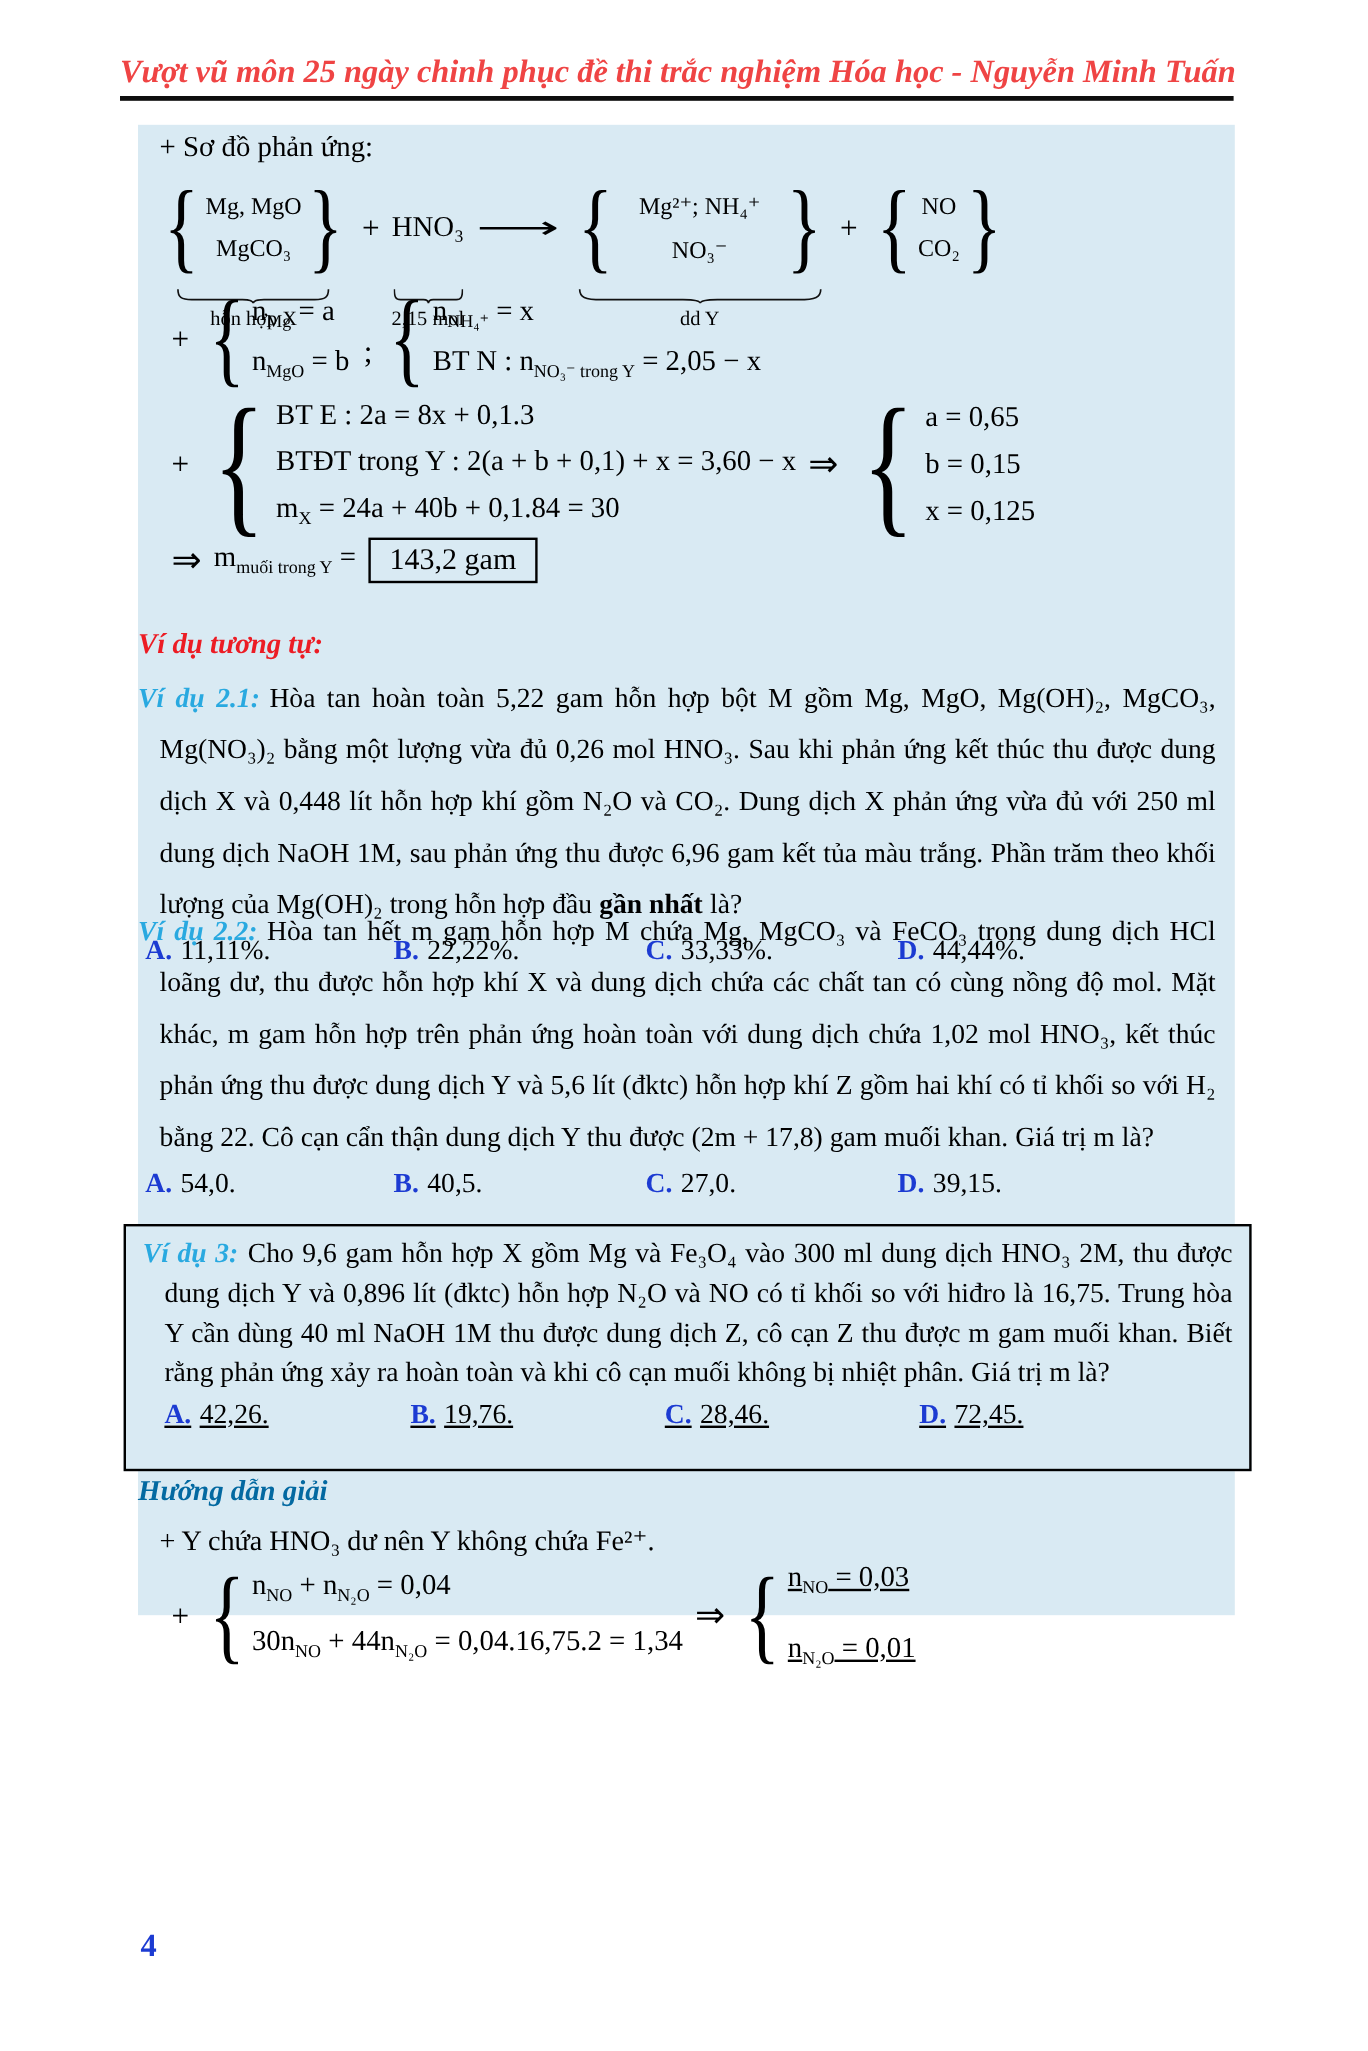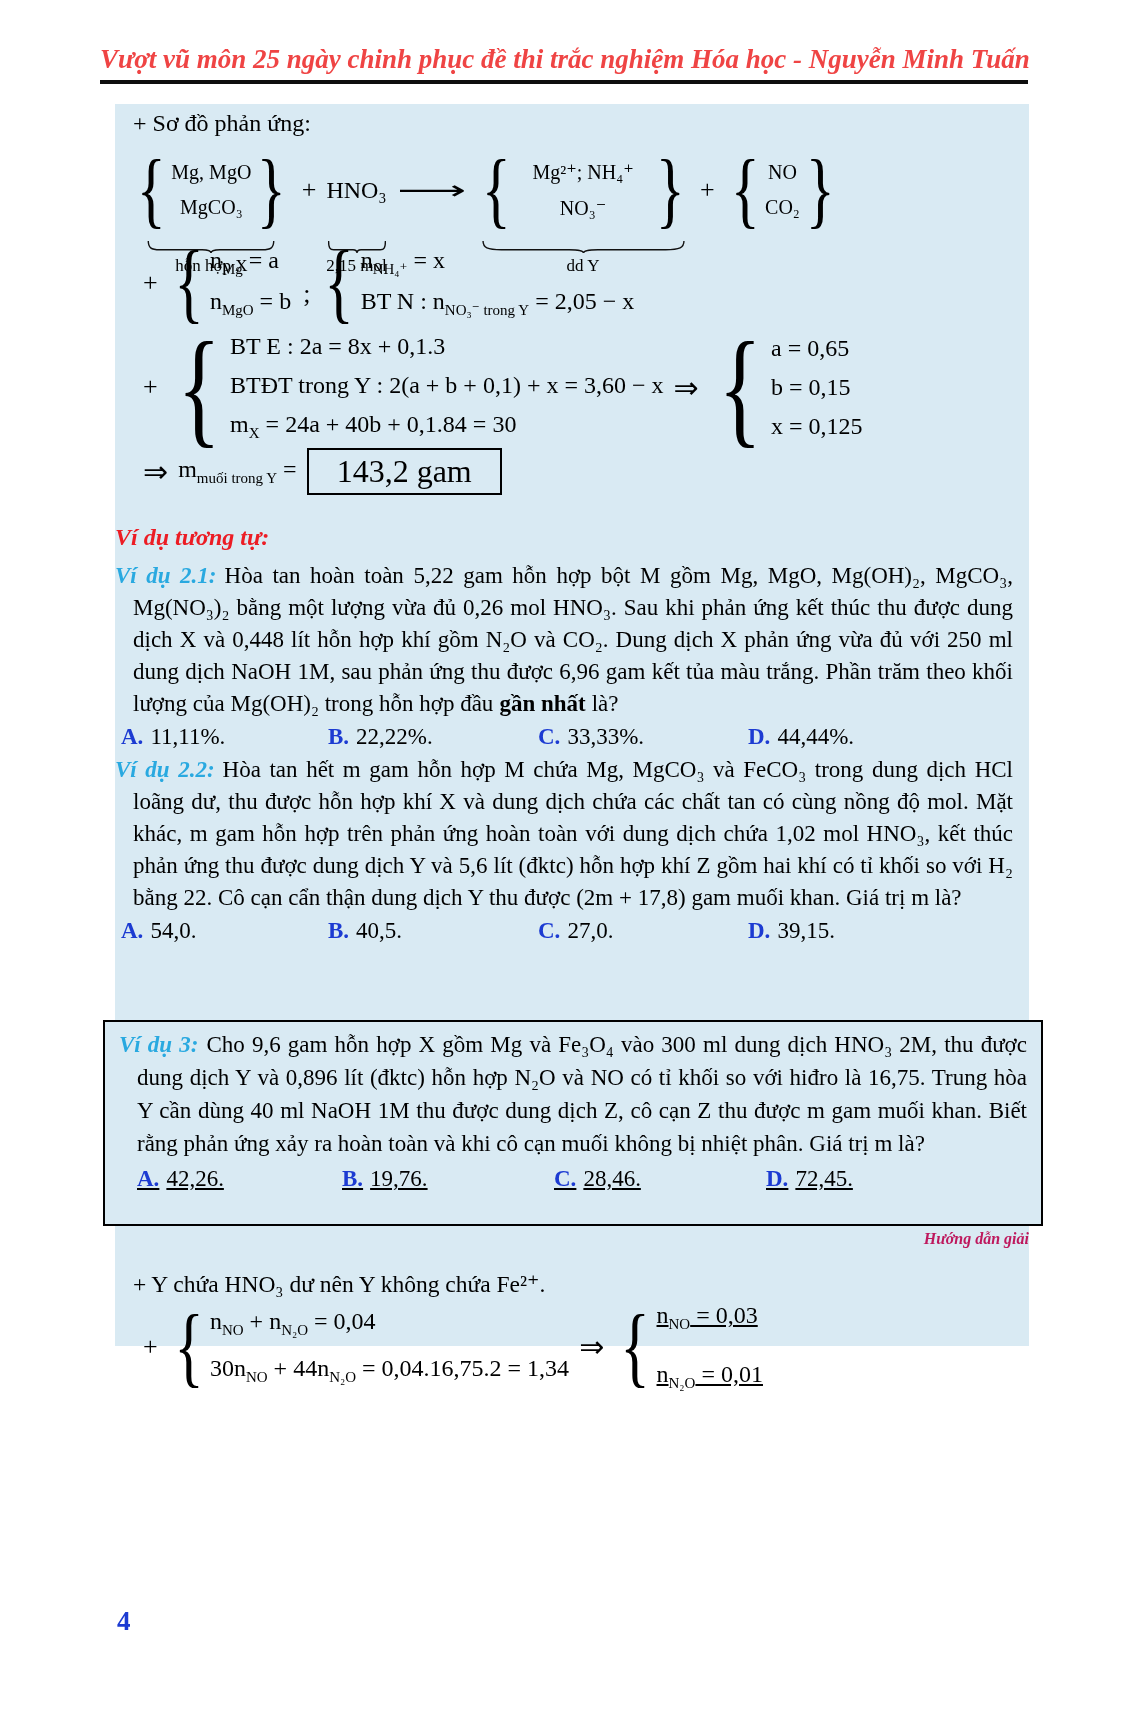--- a/index.html
+++ b/index.html
@@ -46,40 +46,40 @@
   .sys{display:flex;align-items:center;}
   .lines{display:flex;flex-direction:column;row-gap:10px;font-size:24px;}
   .lines3{row-gap:12px;}
   .eline{white-space:pre;}
   .eline sub{font-size:15px;}
   .b2s{font-family:"Liberation Serif",serif;font-size:88px;line-height:.88;transform:scaleX(.7);font-weight:400;}
   .b3s{font-family:"Liberation Serif",serif;font-size:130px;line-height:.88;transform:scaleX(.7);font-weight:400;}
   .semi{font-size:26px;margin:22px 8px 0 12px;}
   .implies{font-family:"DejaVu Sans",sans-serif;font-size:30px;margin:0 10px;}
   #result{top:344px;left:18px;display:flex;align-items:center;font-size:24px;}
-  .boxed{border:2px solid #000;padding:3px 28px;font-size:32px;margin-left:4px;white-space:pre;}
+  .boxed{border:2px solid #000;padding:3px 16px;font-size:25px;margin-left:4px;white-space:pre;}
   
   #simheading{top:420px;left:0;font-size:24px;font-weight:700;font-style:italic;color:#ec1c24;}
   .exblock{right:16px;}
   #ex21{top:456px;left:0;}
   #ex22{top:650px;left:0;}
-  .ex-text{font-size:23px;line-height:32px;text-align:justify;margin:0;padding-left:18px;text-indent:-18px;}
+  .ex-text{font-size:23px;line-height:43px;text-align:justify;margin:0;padding-left:18px;text-indent:-18px;}
   .ex-label{color:#29a9e0;font-weight:700;font-style:italic;margin-right:8px;}
   .ex-bold{margin:0 6px;}
   .answers{display:grid;grid-template-columns:207px 210px 210px 1fr;padding-left:6px;margin-top:4px;font-size:23px;}
   .akey{color:#1c3bd2;font-weight:700;margin-right:7px;}
   
   #ex3box{
     top:916px;left:-12px;width:940px;height:206px;box-sizing:border-box;
     border:2.5px solid #000;background:#d9eaf3;padding:6px 14px 0 12px;overflow:hidden;
   }
   #ex3box .ex-text{line-height:33px;padding-left:20px;text-indent:-18px;}
   #ex3box .answers{padding-left:20px;grid-template-columns:205px 212px 212px 1fr;margin-top:6px;text-decoration:underline;}
   
-  #hdg2{top:1126px;left:0;width:100%;text-align:right;color:#be185d;font-weight:700;font-style:italic;font-size:16px;}
+  #hdg2{top:1126px;left:0;width:100%;text-align:left;color:#0369a1;font-weight:700;font-style:italic;font-size:24px;}
   #note{top:1166px;left:18px;font-size:23.5px;white-space:pre;}
   
   .page-number{position:absolute;left:117px;top:1606px;font-size:27px;font-weight:700;color:#1c3bd2;}
 </style>
 </head>
 <body>
 
 <div class="header-title">Vượt vũ môn 25 ngày chinh phục đề thi trắc nghiệm Hóa học - Nguyễn Minh Tuấn</div>
 <div class="header-rule"></div>
 

